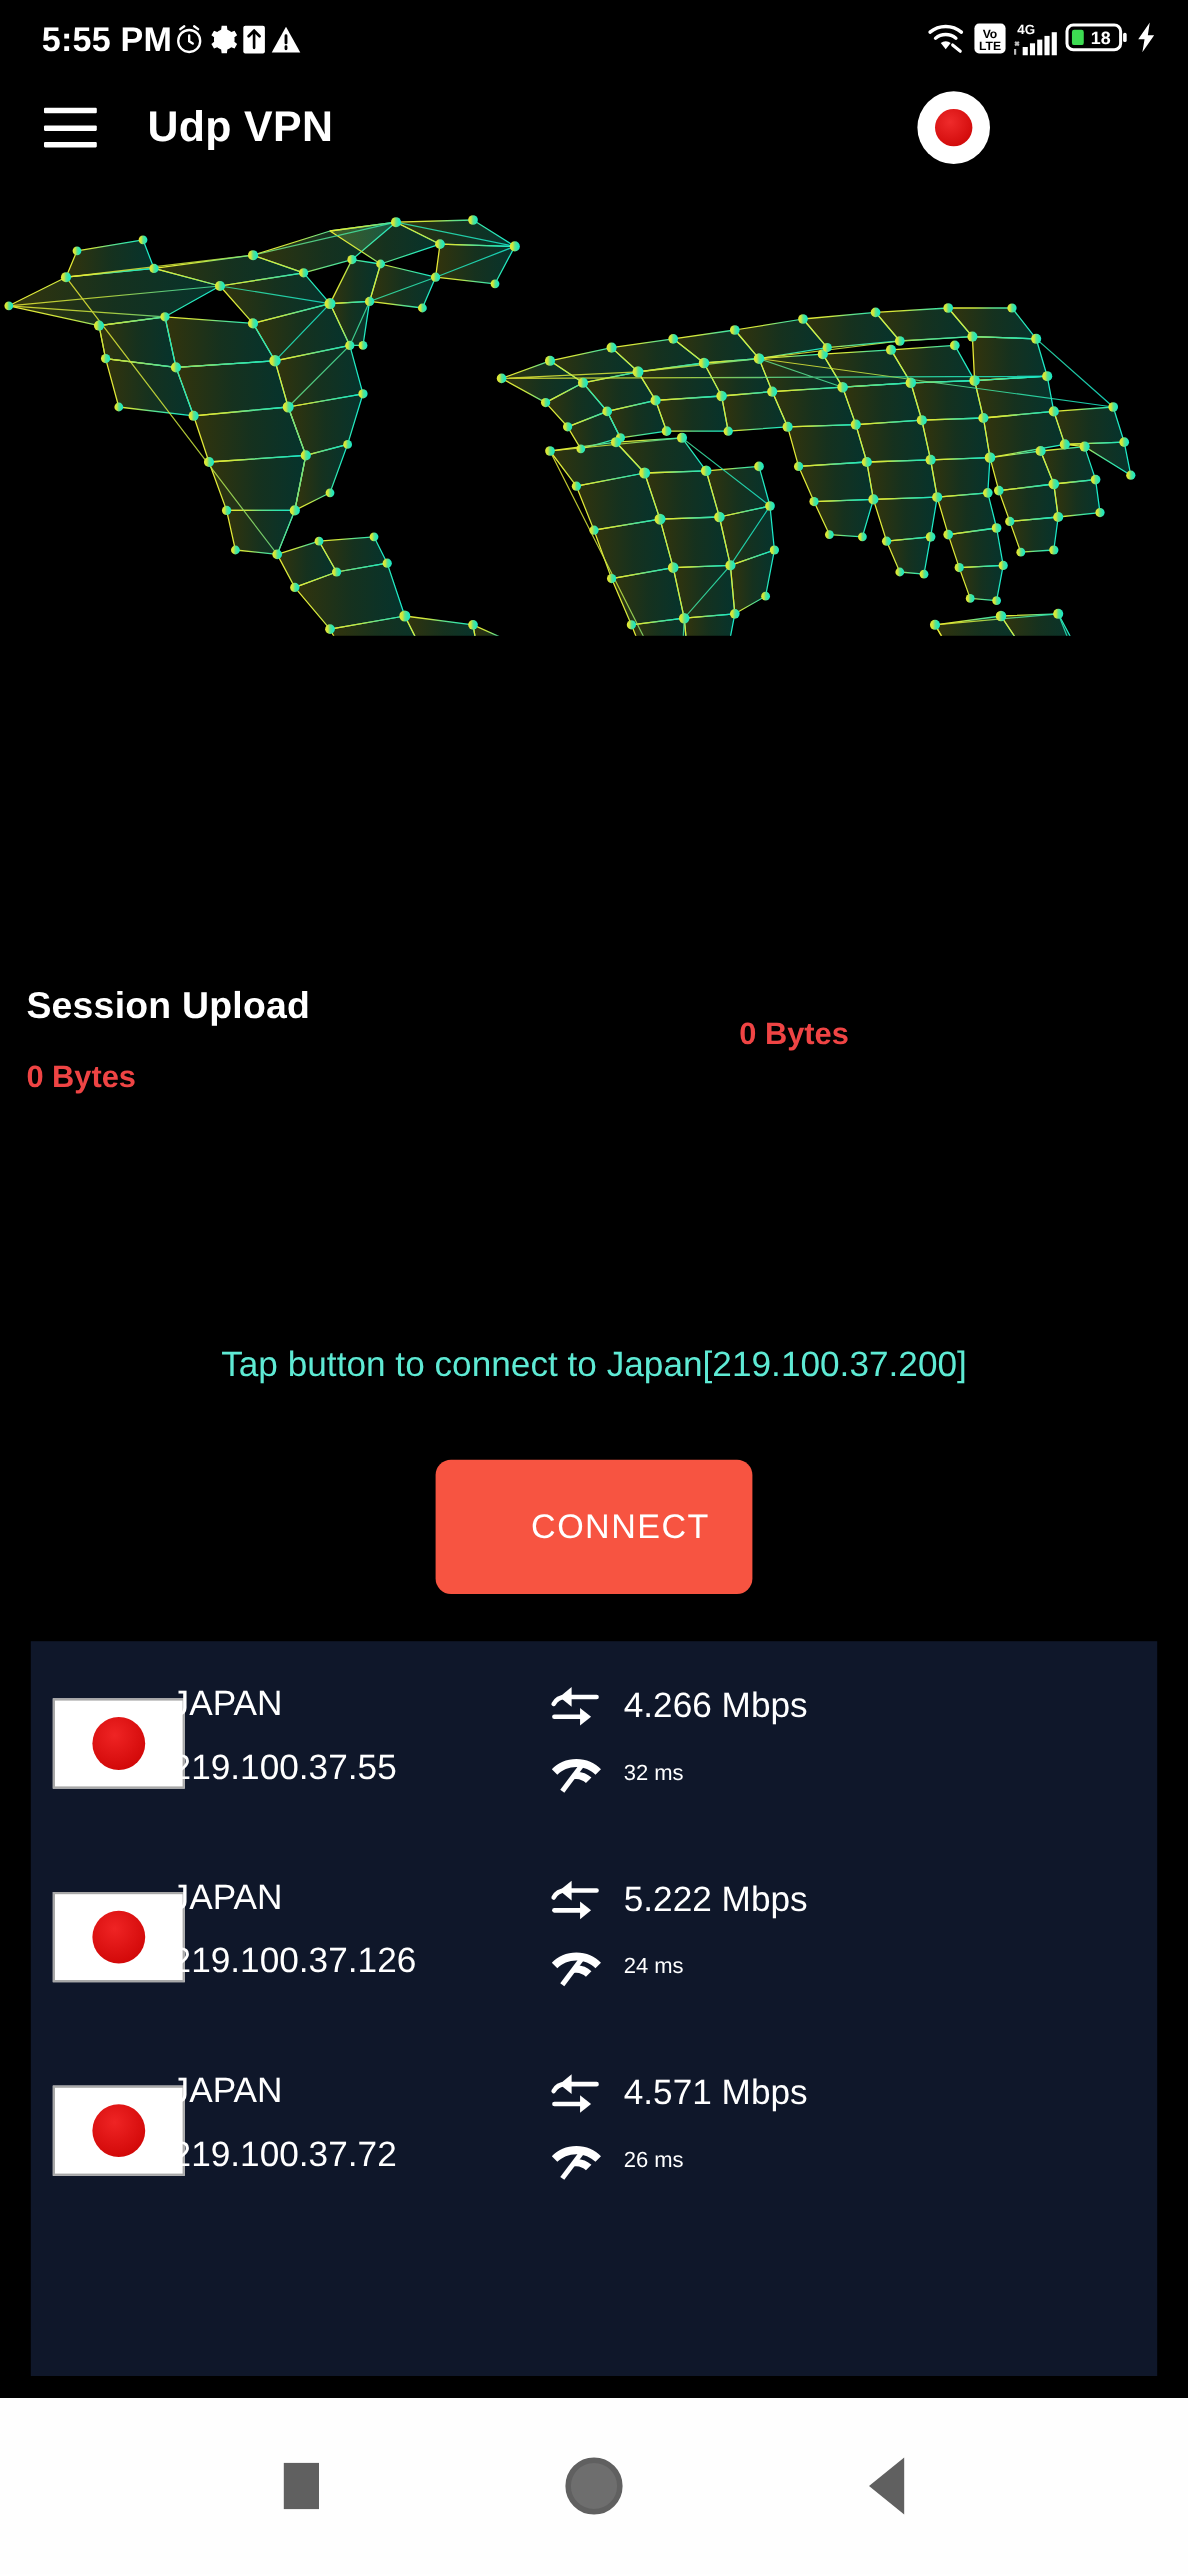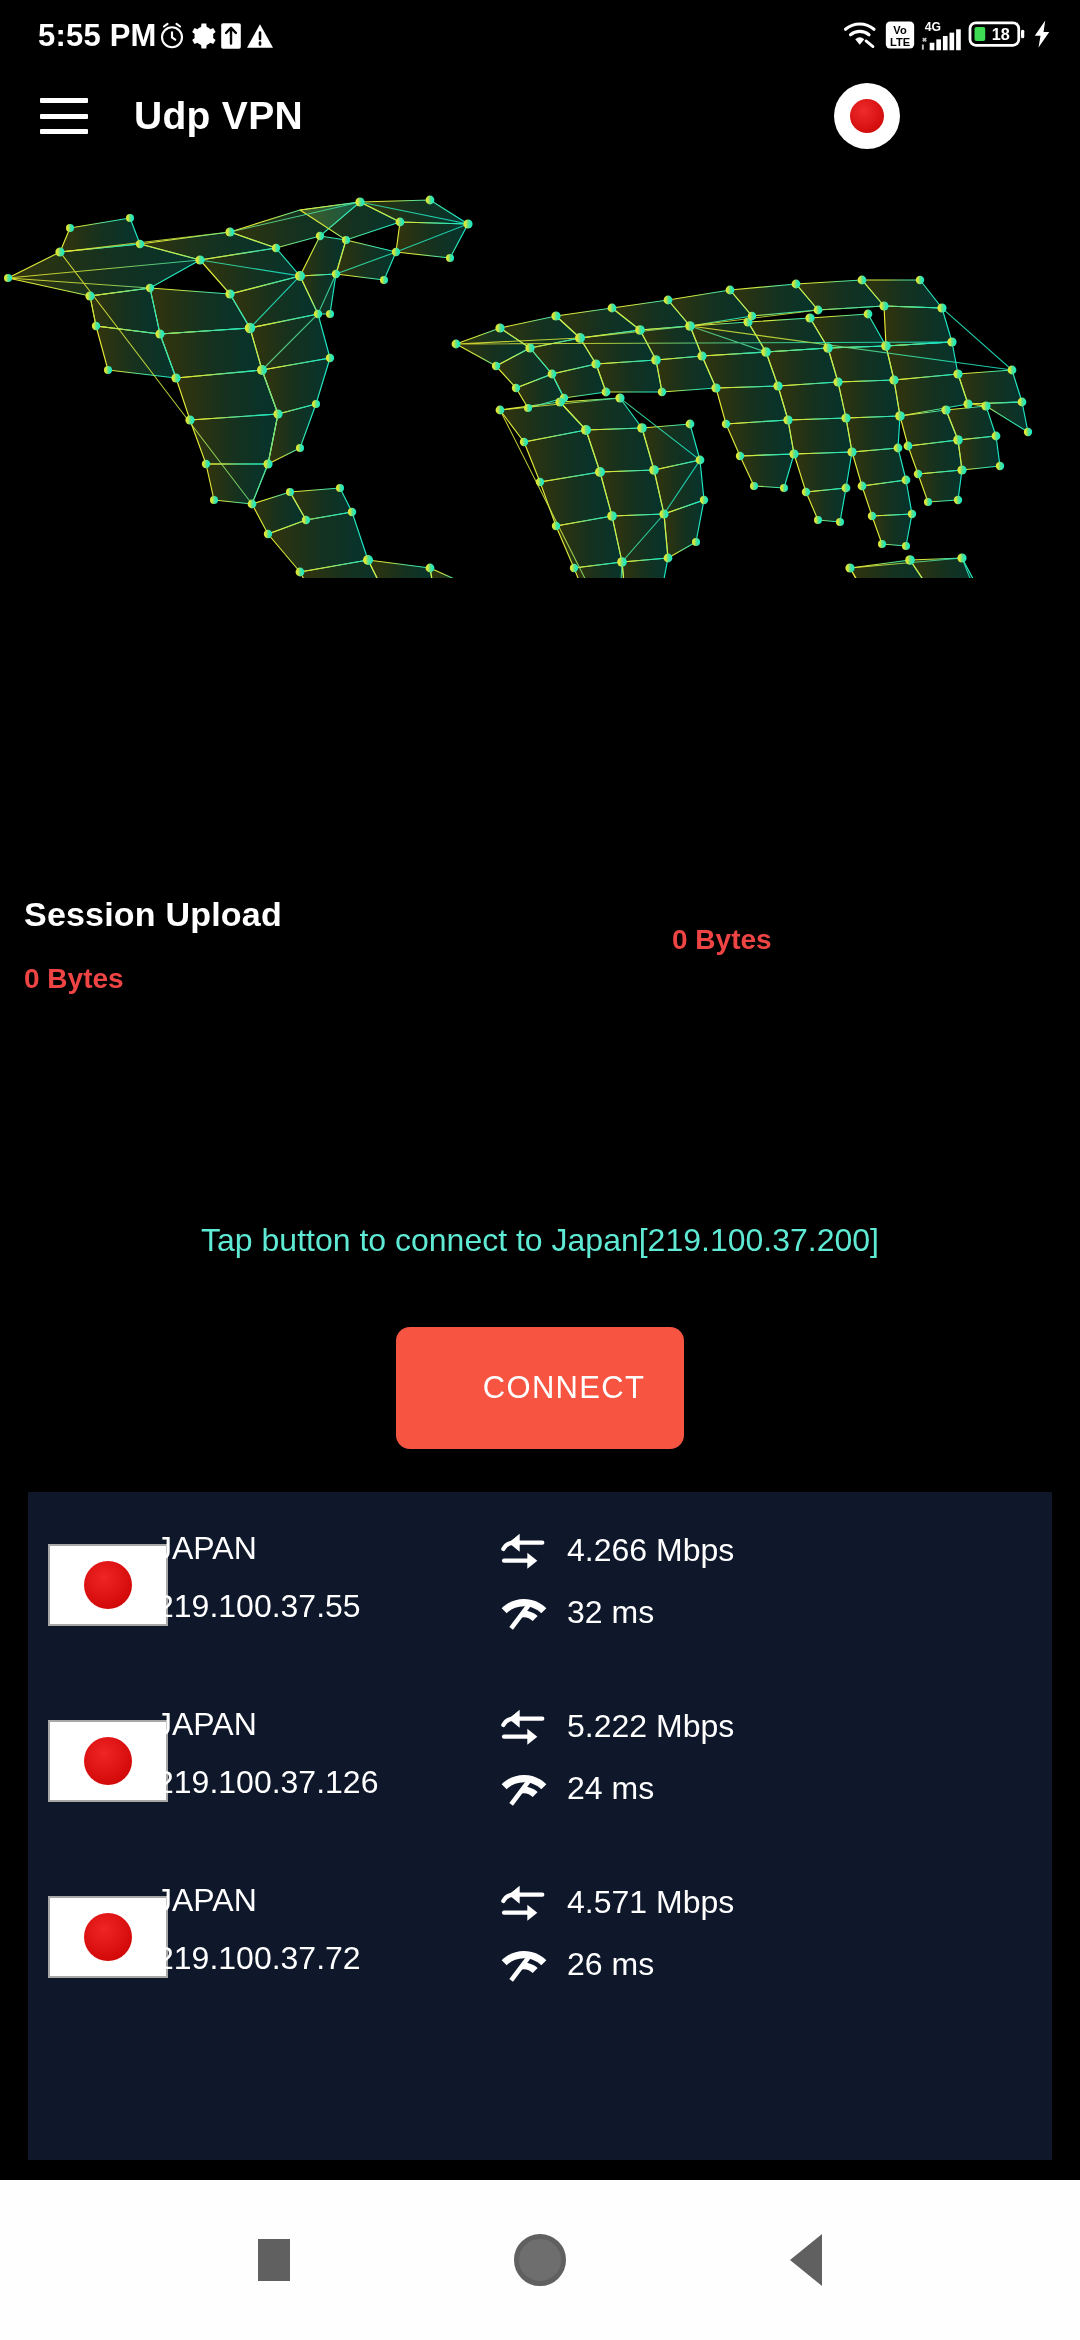--- a/index.html
+++ b/index.html
@@ -72,21 +72,21 @@
     background:#fff; border:2px solid #a8a8a8;
     display:flex; align-items:center; justify-content:center;
   }
   .srow .flag i{ display:block; width:48px; height:48px; border-radius:50%;
     background:radial-gradient(circle at 42% 34%, #ef2424, #c90000); }
   .srow .country{ position:absolute; left:128px; top:38px; font-size:32px; }
   .srow .ip{ position:absolute; left:128px; top:96px; font-size:32px; }
   .srow .speed{ position:absolute; left:470px; top:38px;
     display:flex; align-items:center; gap:17px; font-size:32px; }
   .srow .ping{ position:absolute; left:470px; top:100px;
-    display:flex; align-items:center; gap:17px; font-size:32px; }
+    display:flex; align-items:center; gap:17px; font-size:20px; }
 
   
   .navbar{
     position:absolute; bottom:0; left:0; width:1080px; height:160px;
     background:#fefefe; display:flex; align-items:center; justify-content:center;
     gap:224px;
   }
   .nav-square{ width:32px; height:42px; background:#606060; }
   .nav-circle{ width:52px; height:52px; border-radius:50%;
     border:5px solid #606060; background:#6e6e6e; }

